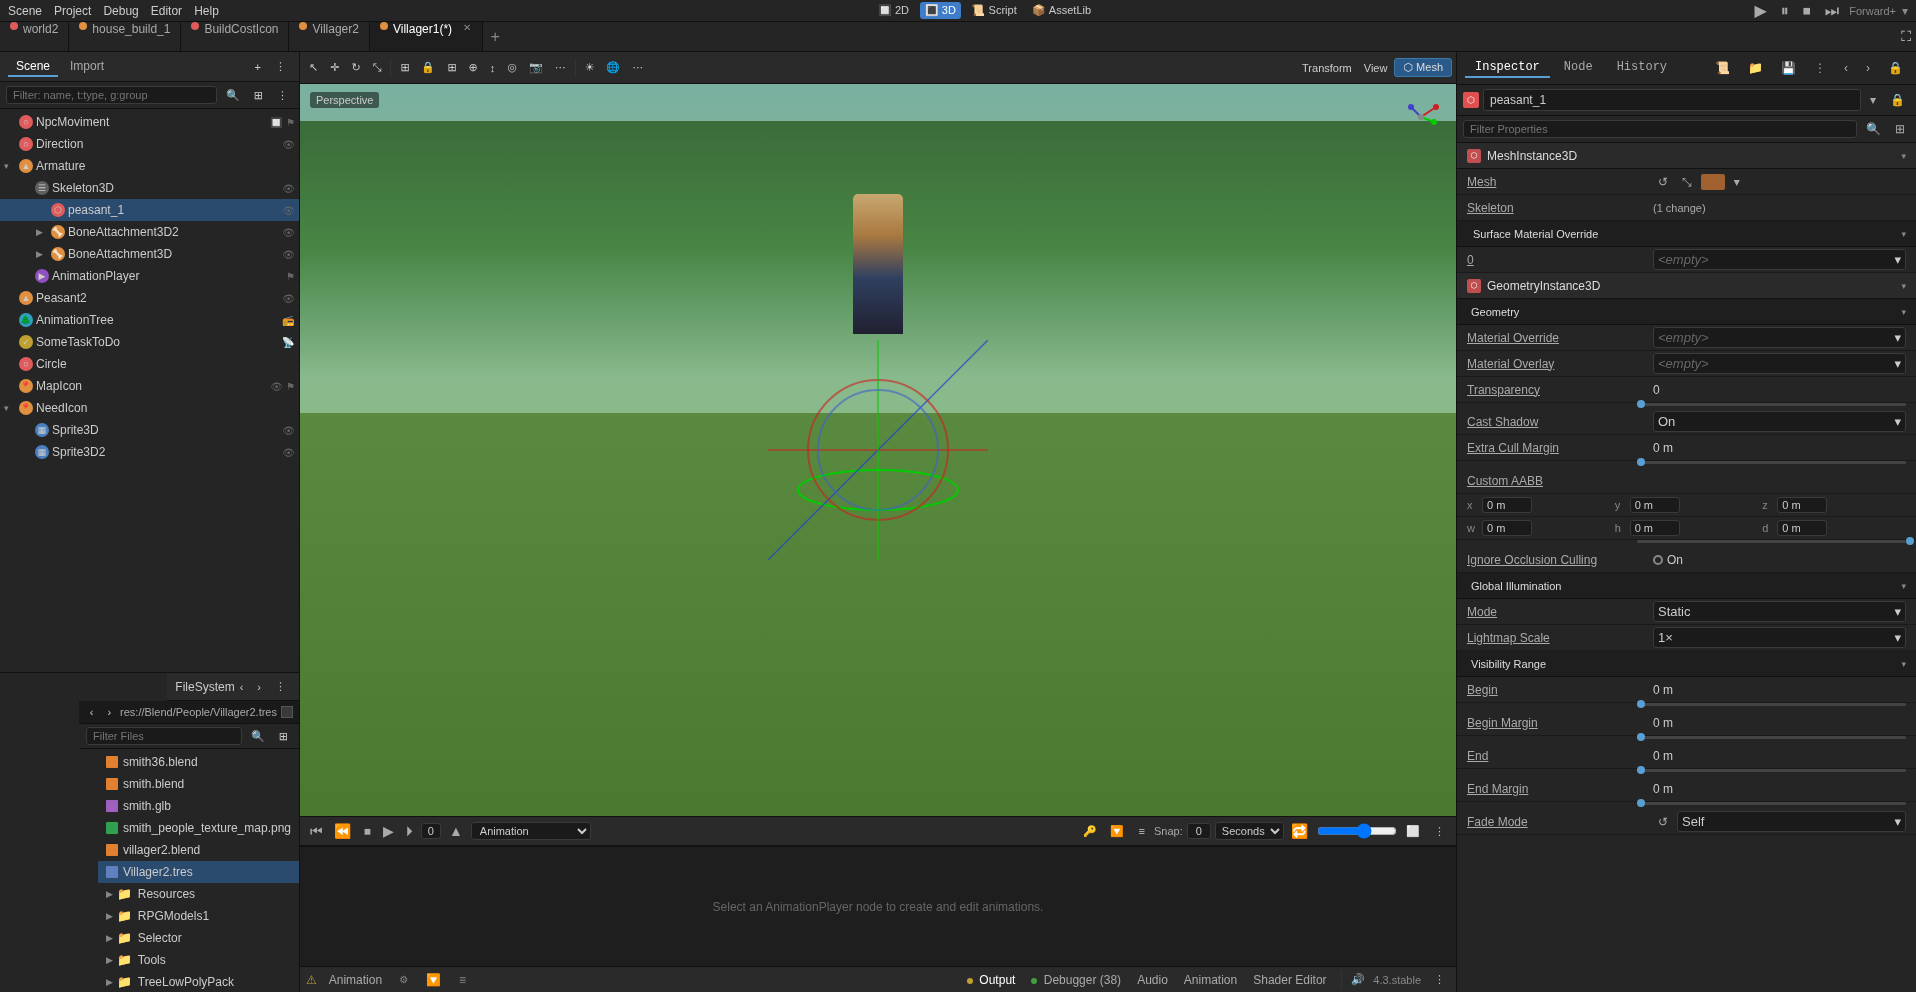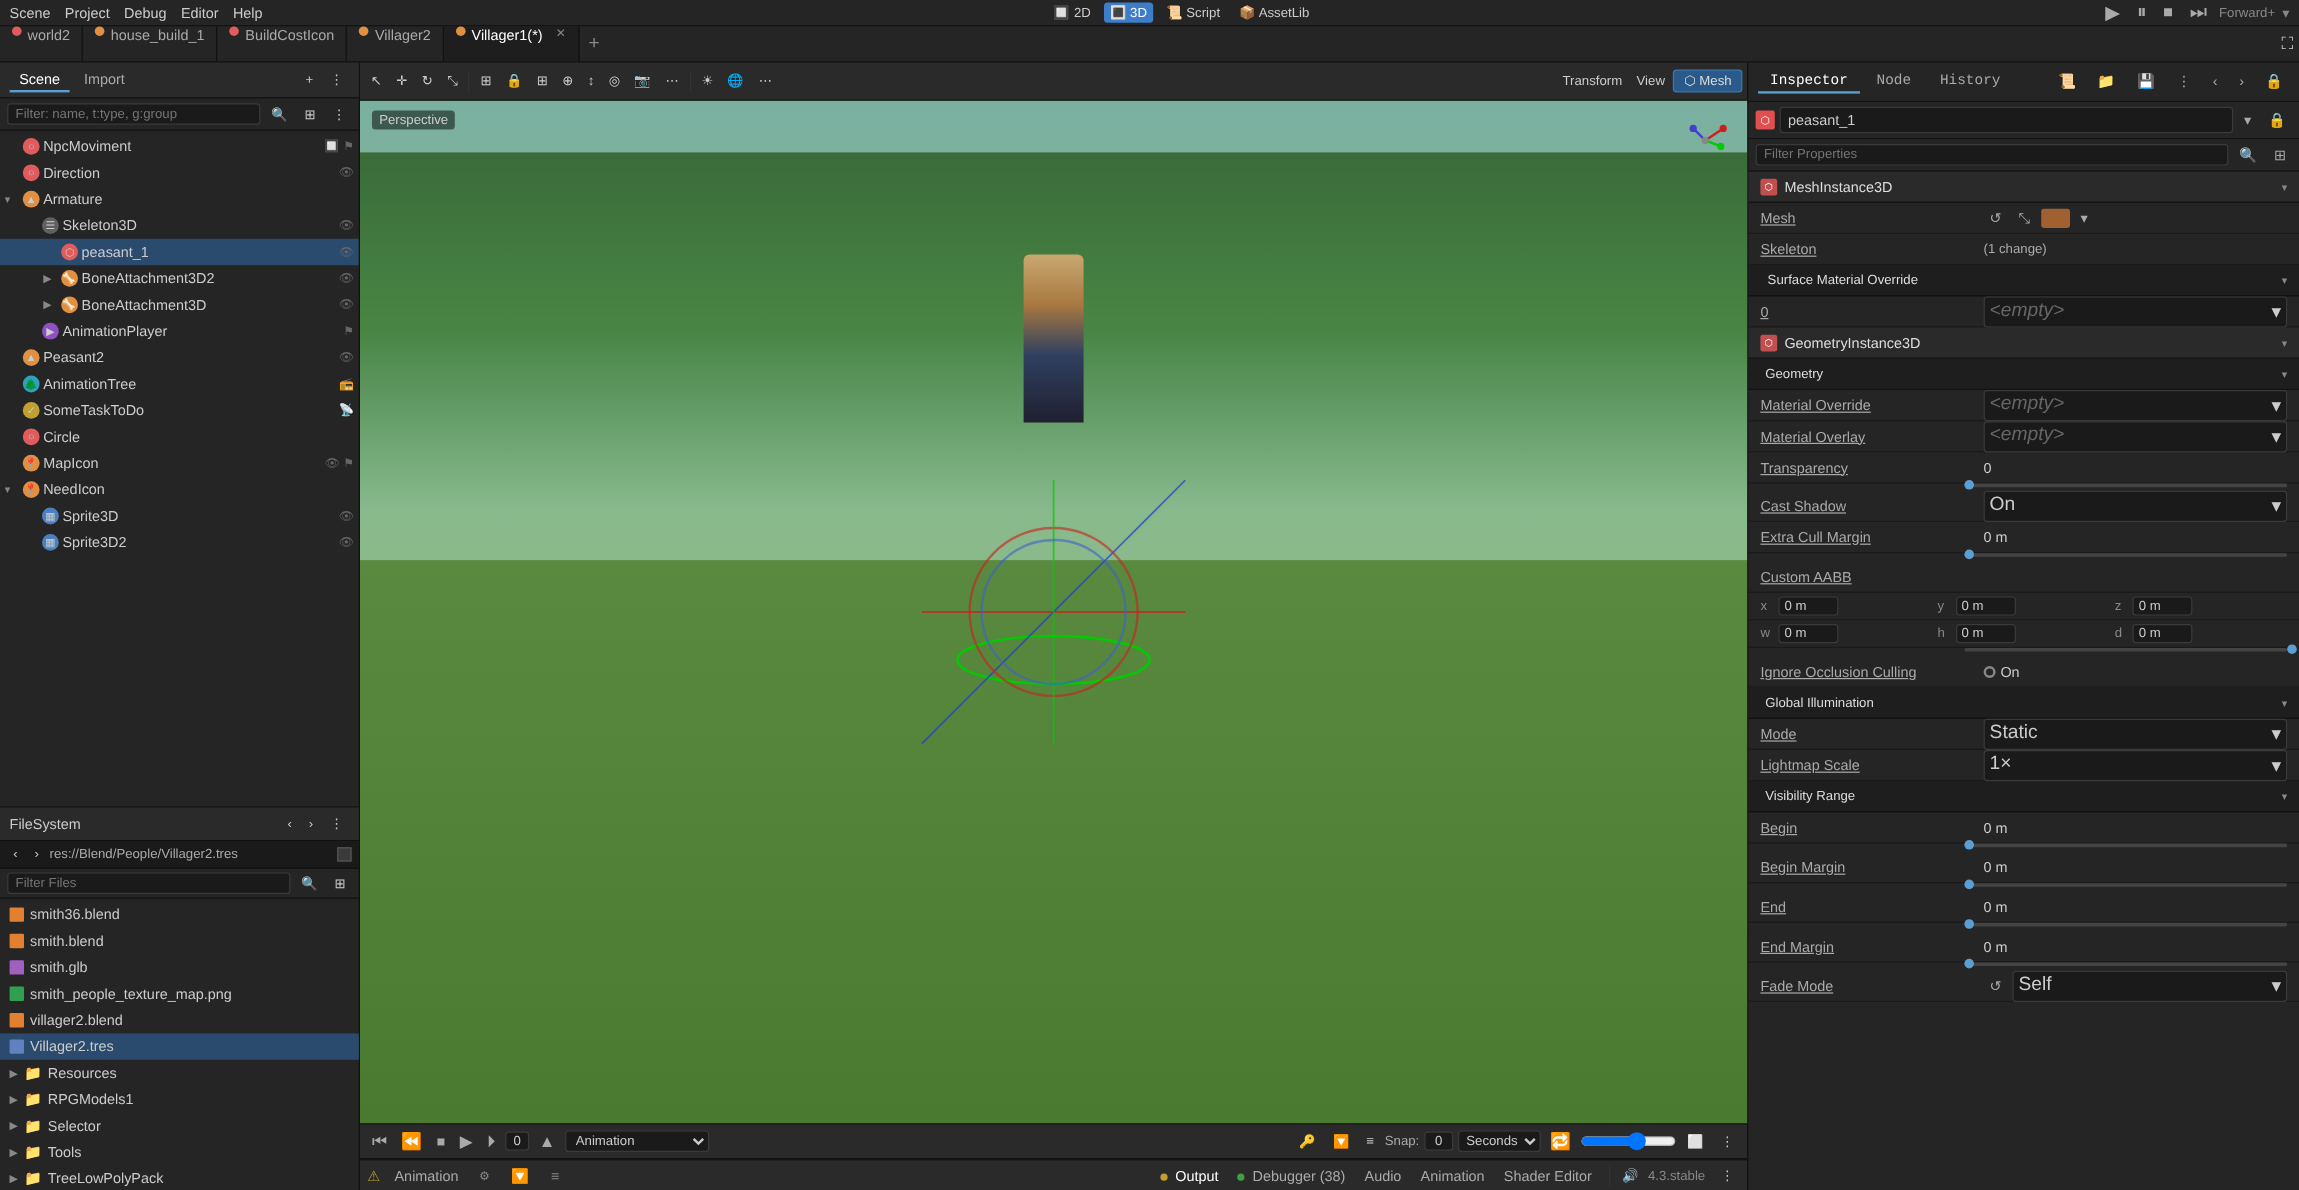--- a/index.html
+++ b/index.html
@@ -151,20 +151,21 @@
     .icon-cyan { background: #30a0c0; }
     .tree-label { font-size: 12px; flex: 1; }
     .tree-vis { color: #666; font-size: 10px; margin-left: auto; }
 
     
     .filesystem-panel {
       height: 320px;
       border-top: 1px solid #111;
       display: flex;
       flex-direction: column;
+      align-items: flex-end;
     }
     .fs-header {
       background: #2a2a2a;
       padding: 4px 8px;
       display: flex;
       align-items: center;
       justify-content: space-between;
       border-bottom: 1px solid #111;
       height: 28px;
     }
@@ -404,21 +405,21 @@
       color: #ccc;
       font-size: 12px;
     }
     .prop-dropdown {
       flex: 1;
       background: #1a1a1a;
       border: 1px solid #3a3a3a;
       color: #ccc;
       padding: 2px 4px;
       border-radius: 3px;
-      font-size: 16px;
+      font-size: 13px;
       display: flex;
       align-items: flex-start;
       justify-content: space-between;
     }
     .prop-empty {
       color: #666;
       font-style: italic;
     }
     .prop-slider-row {
       padding: 0 10px 0 190px;
@@ -926,20 +927,23 @@
       <span style="background:#1a1a1a;border:1px solid #3a3a3a;padding:1px 8px;border-radius:3px;font-size:11px;color:#ccc;">0</span>
       <select style="background:#1a1a1a;border:1px solid #3a3a3a;color:#ccc;font-size:11px;border-radius:3px;padding:1px 2px;">
         <option>Seconds</option>
       </select>
       <button class="anim-ctrl-btn">🔁</button>
       <input type="range" min="0" max="100" value="60" style="width: 80px;">
       <button class="toolbar-btn">⬜</button>
       <button class="toolbar-btn">⋮</button>
     </div>
 
+    <div class="animation-panel">
+      <span class="animation-hint">Select an AnimationPlayer node to create and edit animations.</span>
+    </div>
 
     <div class="bottom-tabs">
       <span style="color:#c0a030;font-size:12px;">⚠</span>
       <span class="bottom-tab">Animation</span>
       <span class="toolbar-btn" style="font-size:10px;color:#888;">⚙</span>
       <span class="toolbar-btn" style="font-size:12px;color:#888;">🔽</span>
       <span class="toolbar-btn" style="font-size:12px;color:#888;">≡</span>
       <div class="spacer"></div>
       <span class="bottom-tab active">
         <span class="bdot" style="background:#c0a030;"></span>

